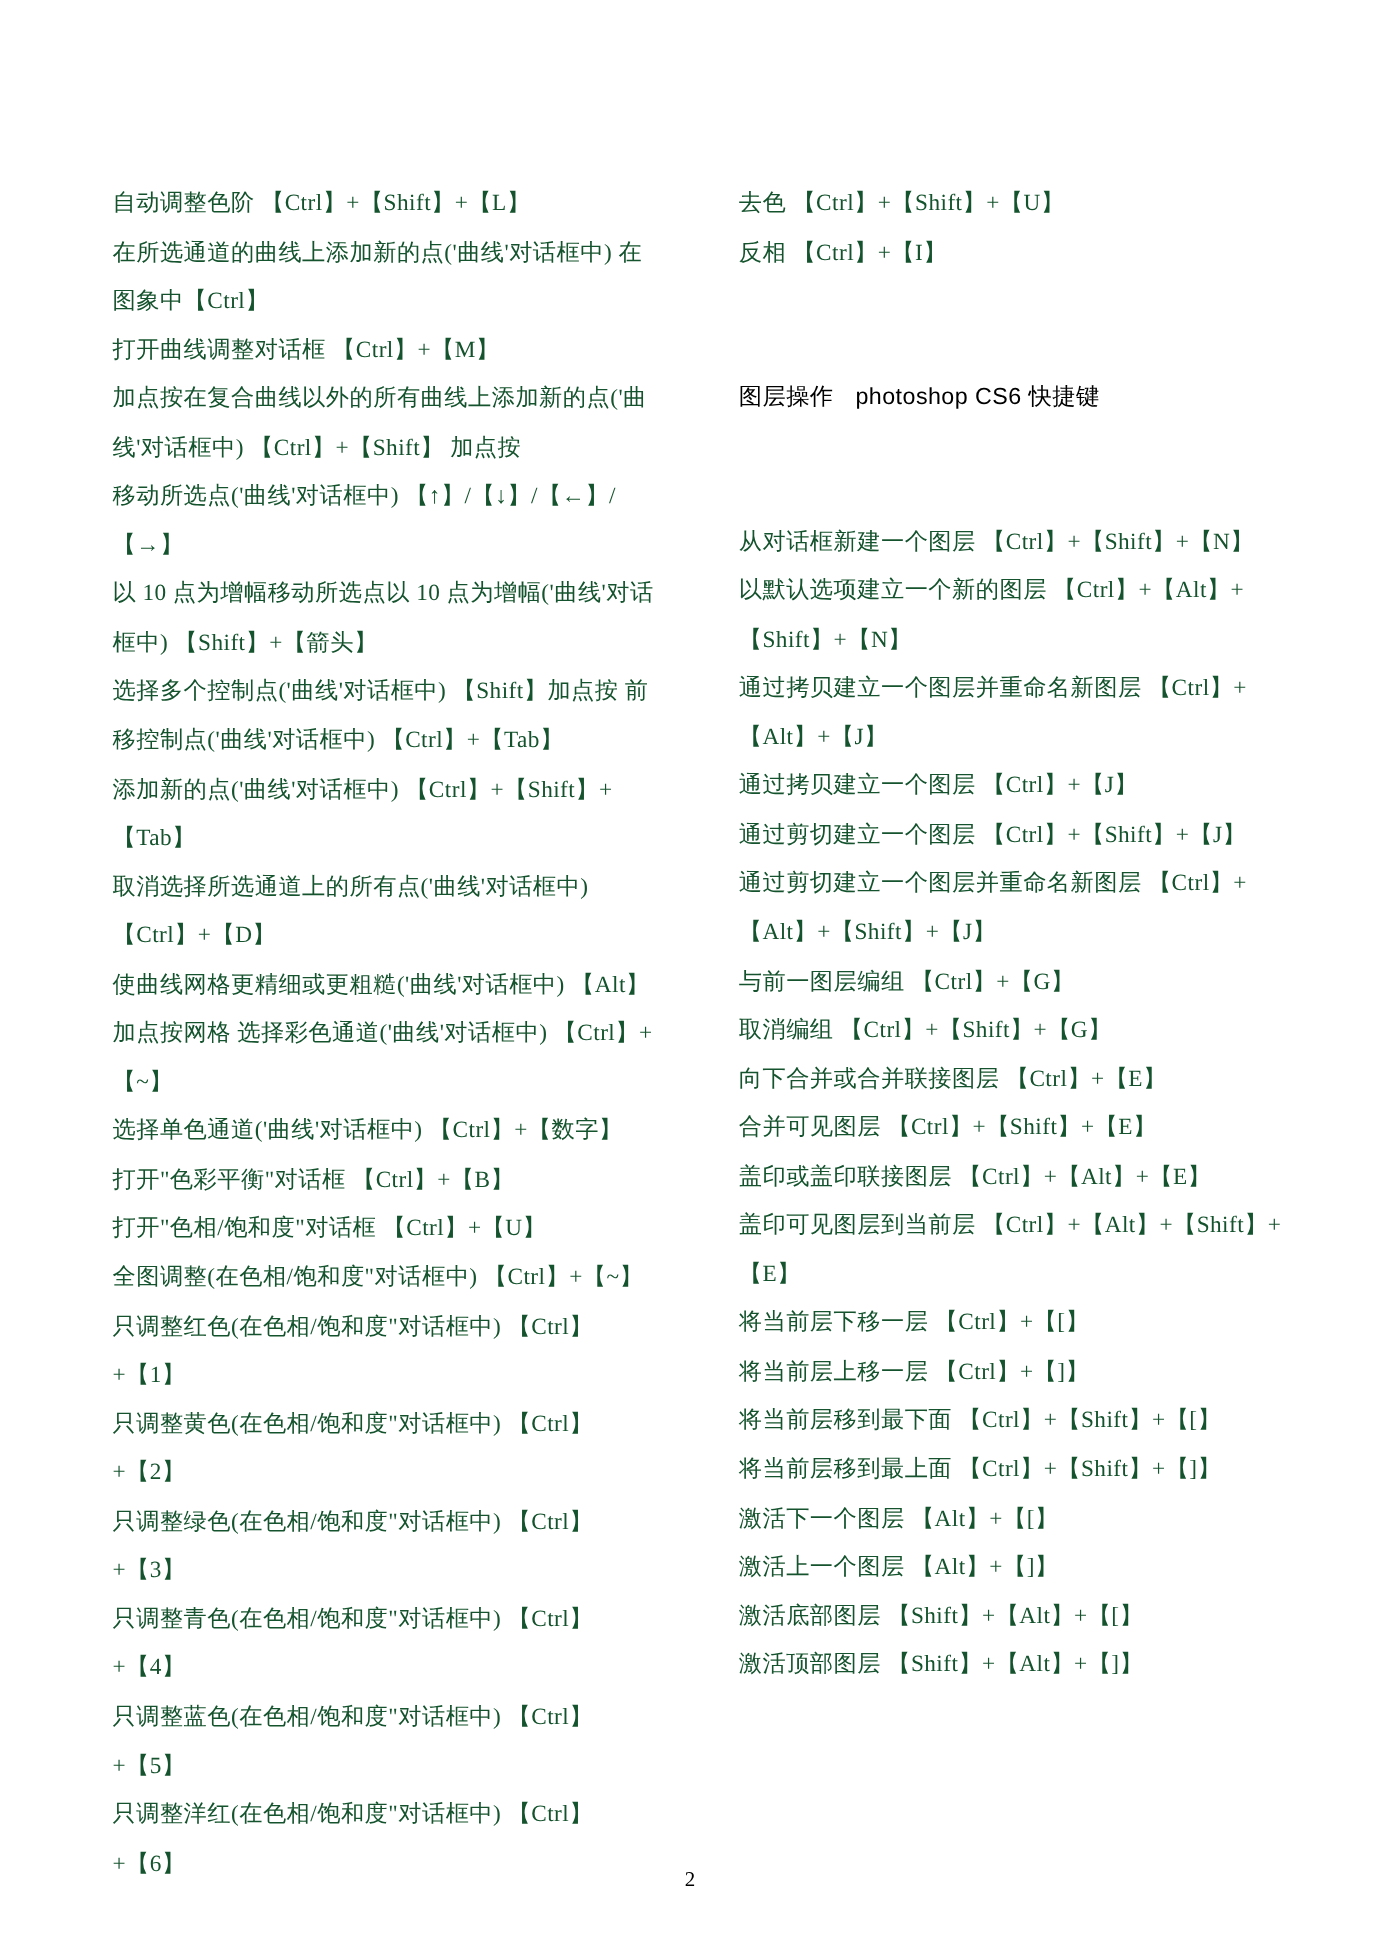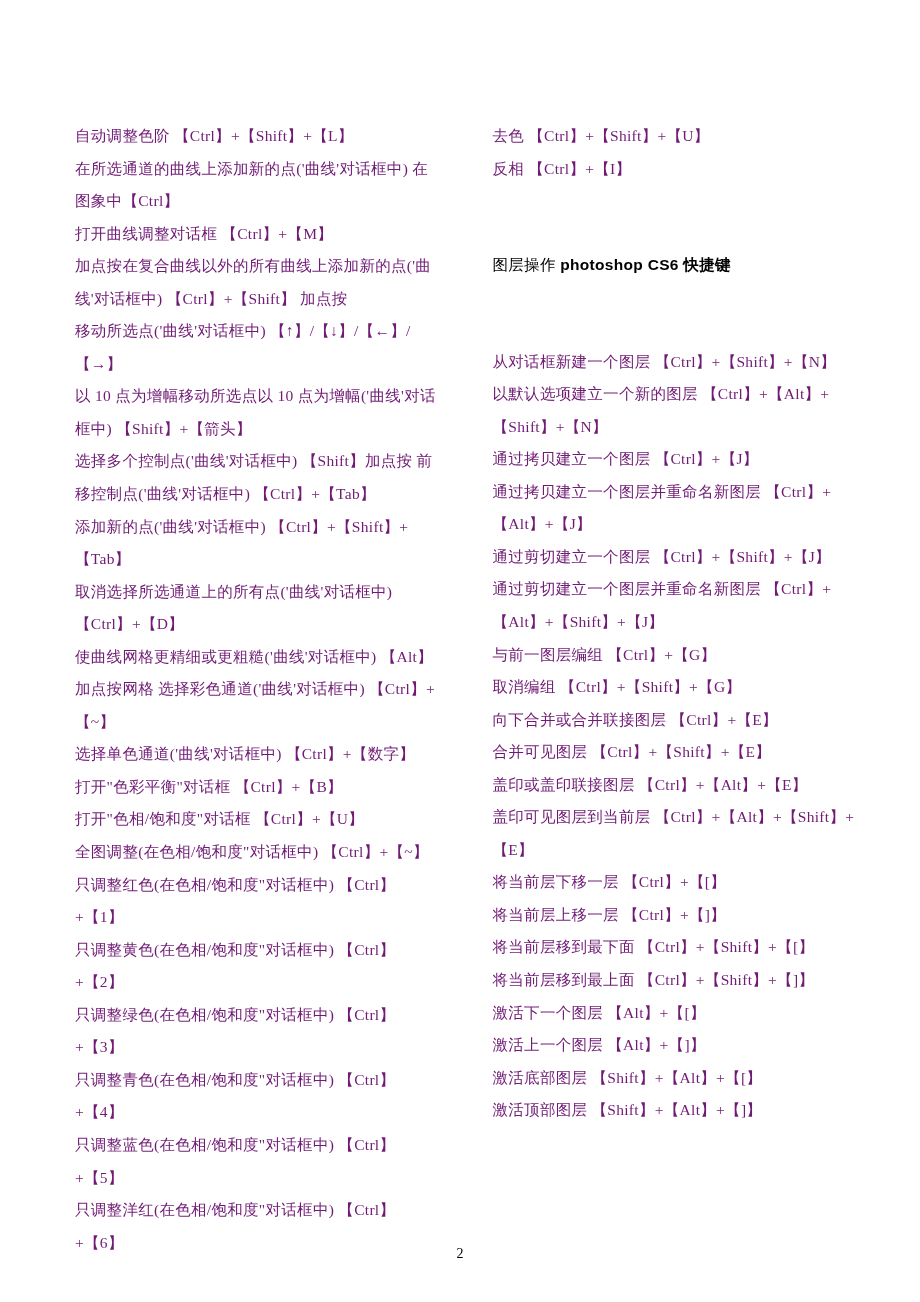--- a/index.html
+++ b/index.html
@@ -21,32 +21,33 @@
       display: flex;
       gap: 50px;
     }
     .column {
       flex: 1;
       min-width: 0;
     }
     .line {
       font-size: 15.5px;
       line-height: 2.1;
-      color: #701a75;
+      color: #14532d;
       letter-spacing: 0.3px;
     }
     .section-heading {
       font-size: 15.5px;
       line-height: 2.1;
       color: #000;
       letter-spacing: 0.3px;
     }
     .section-heading .bold {
       font-family: "Microsoft YaHei", "黑体", sans-serif;
-      font-weight: bold;
+      font-weight: normal;
+      margin-left: 10px;
     }
     .spacer-lg {
       height: 64px;
     }
     .page-number {
       position: absolute;
       bottom: 40px;
       left: 0;
       right: 0;
       text-align: center;
@@ -86,22 +87,22 @@
     <div class="column">
       <div class="line">去色 【Ctrl】+【Shift】+【U】</div>
       <div class="line">反相 【Ctrl】+【I】</div>
       <div class="spacer-lg"></div>
       <div class="section-heading">
         <span>图层操作</span><span class="bold"> photoshop  CS6 快捷键</span>
       </div>
       <div class="spacer-lg"></div>
       <div class="line">从对话框新建一个图层 【Ctrl】+【Shift】+【N】</div>
       <div class="line">以默认选项建立一个新的图层 【Ctrl】+【Alt】+【Shift】+【N】</div>
+      <div class="line">通过拷贝建立一个图层并重命名新图层 【Ctrl】+【Alt】+【J】</div>
       <div class="line">通过拷贝建立一个图层 【Ctrl】+【J】</div>
-      <div class="line">通过拷贝建立一个图层并重命名新图层 【Ctrl】+【Alt】+【J】</div>
       <div class="line">通过剪切建立一个图层 【Ctrl】+【Shift】+【J】</div>
       <div class="line">通过剪切建立一个图层并重命名新图层 【Ctrl】+【Alt】+【Shift】+【J】</div>
       <div class="line">与前一图层编组 【Ctrl】+【G】</div>
       <div class="line">取消编组 【Ctrl】+【Shift】+【G】</div>
       <div class="line">向下合并或合并联接图层 【Ctrl】+【E】</div>
       <div class="line">合并可见图层 【Ctrl】+【Shift】+【E】</div>
       <div class="line">盖印或盖印联接图层 【Ctrl】+【Alt】+【E】</div>
       <div class="line">盖印可见图层到当前层 【Ctrl】+【Alt】+【Shift】+【E】</div>
       <div class="line">将当前层下移一层 【Ctrl】+【[】</div>
       <div class="line">将当前层上移一层 【Ctrl】+【]】</div>

